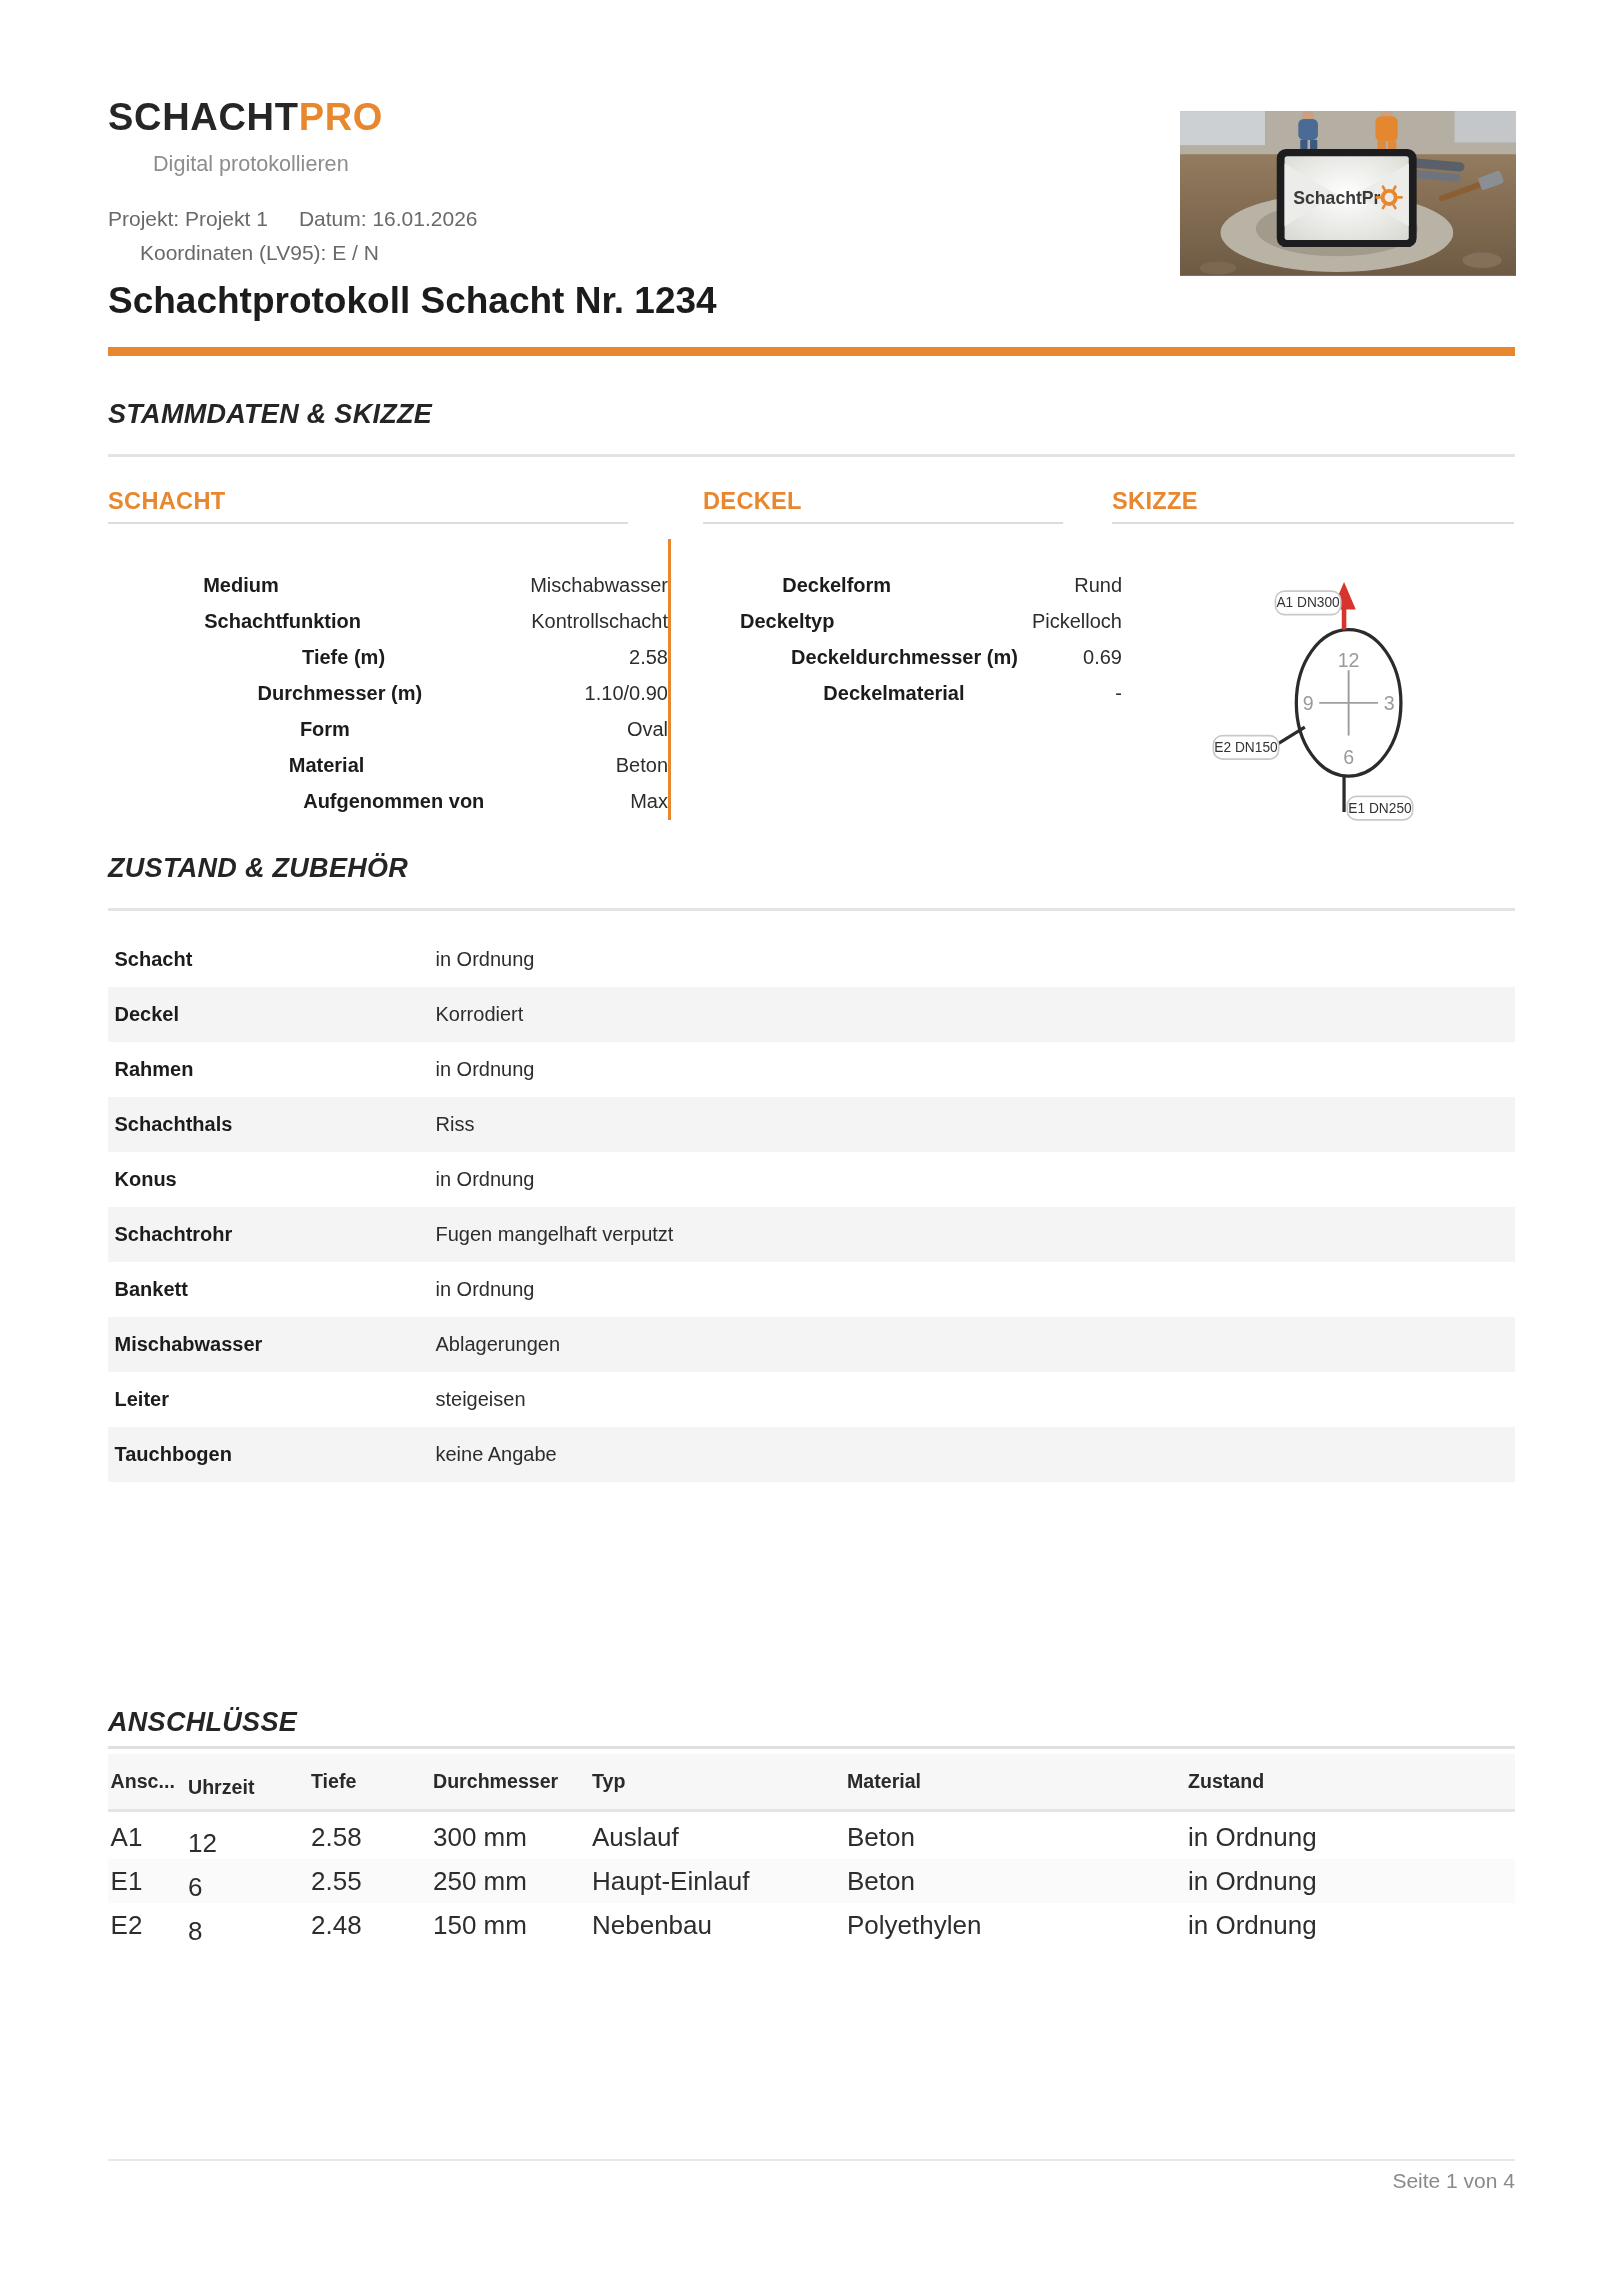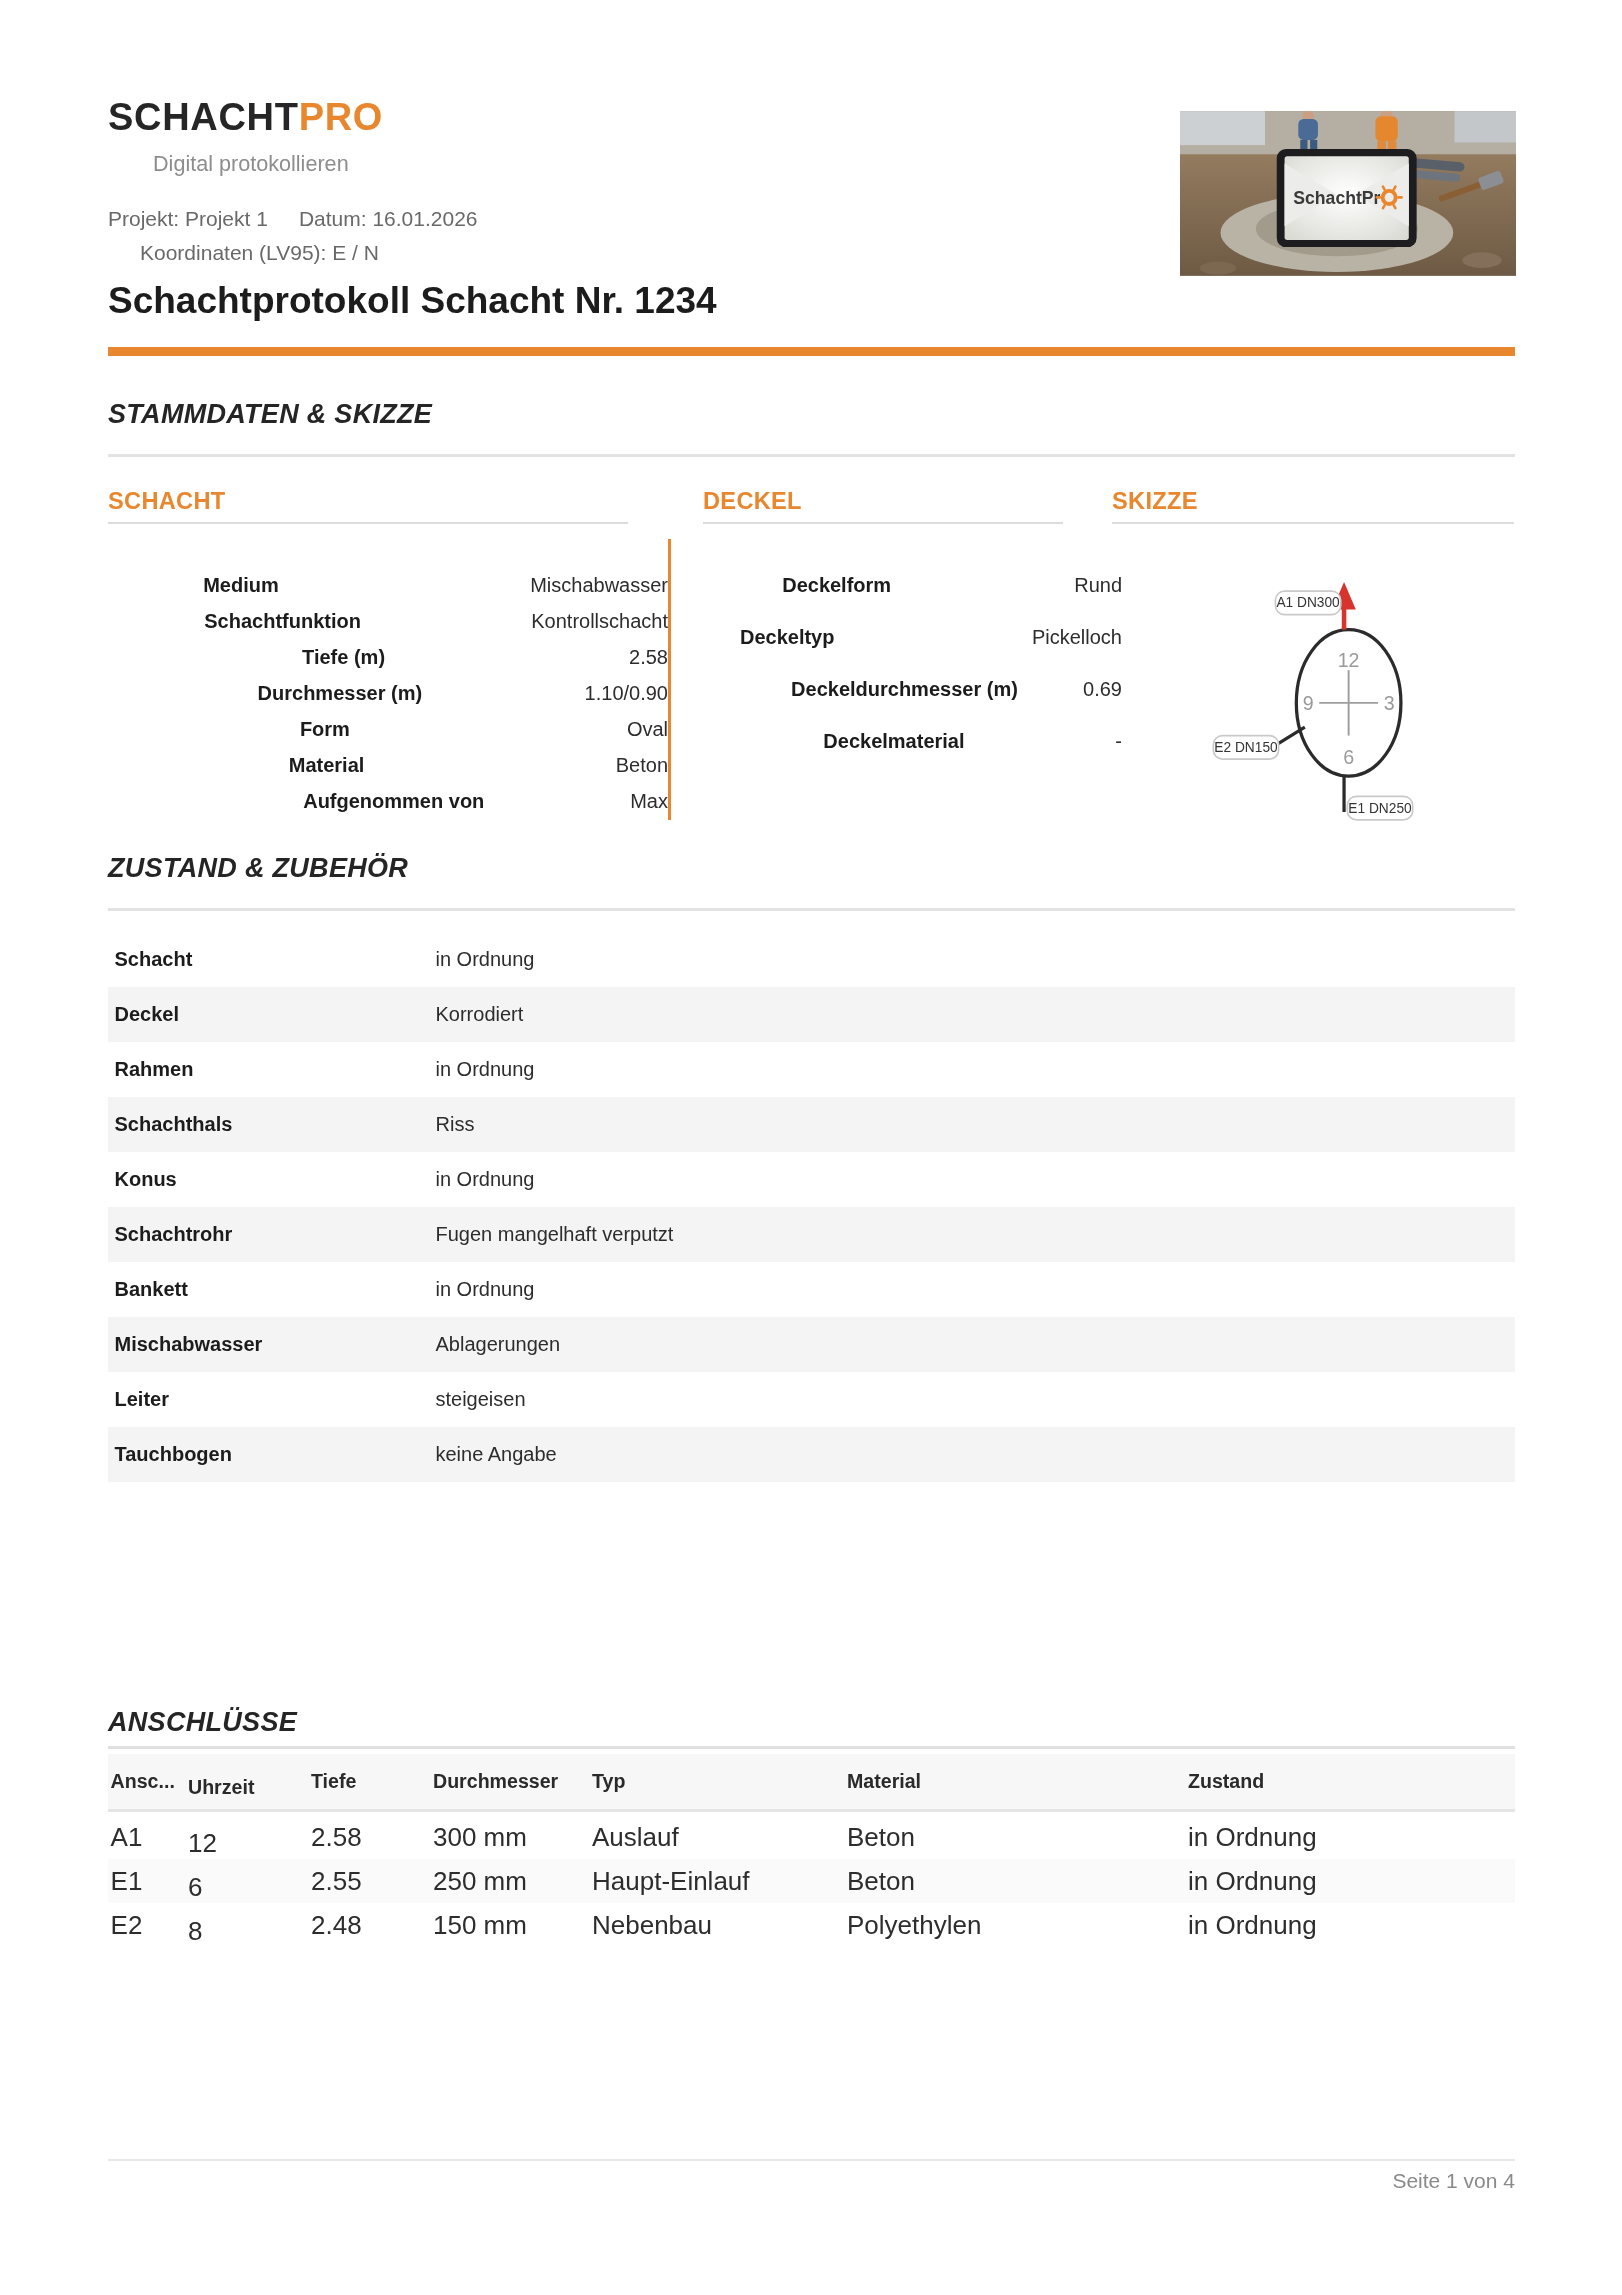--- a/index.html
+++ b/index.html
@@ -39,21 +39,21 @@
   .sub-rule{top:522px;height:2px;background:#dcdcdc;}
   #schacht-rule{left:108px;width:520px;}
   #deckel-rule{left:703px;width:360px;}
   #skizze-rule{left:1112px;width:402px;}
 
   #v-divider{left:668px;top:539px;width:3.3px;height:281px;background:#E8872E;}
 
   
   .kv{display:flex;flex-direction:column;}
   #schacht-rows{left:108px;top:567px;width:560px;}
-  #deckel-rows{left:703px;top:567px;width:419px;gap:16px;}
+  #deckel-rows{left:703px;top:567px;width:419px;}
   .kv-row{height:36px;display:flex;align-items:center;font-size:20px;justify-content:flex-end;}
   .kv-row .lbl{font-weight:700;color:#1c1c1c;}
   .w500{width:327px;flex:none;}
   .w446{width:292px;flex:none;}
   .val{color:#2d2d2d;}
 
   
   #zustand-h{left:108px;top:853px;}
   #zustand-rule{left:108px;top:908px;width:1407px;height:2.6px;background:#e3e3e3;}
   #zustand-rows{left:108px;top:932px;width:1407px;display:flex;flex-direction:column;}

